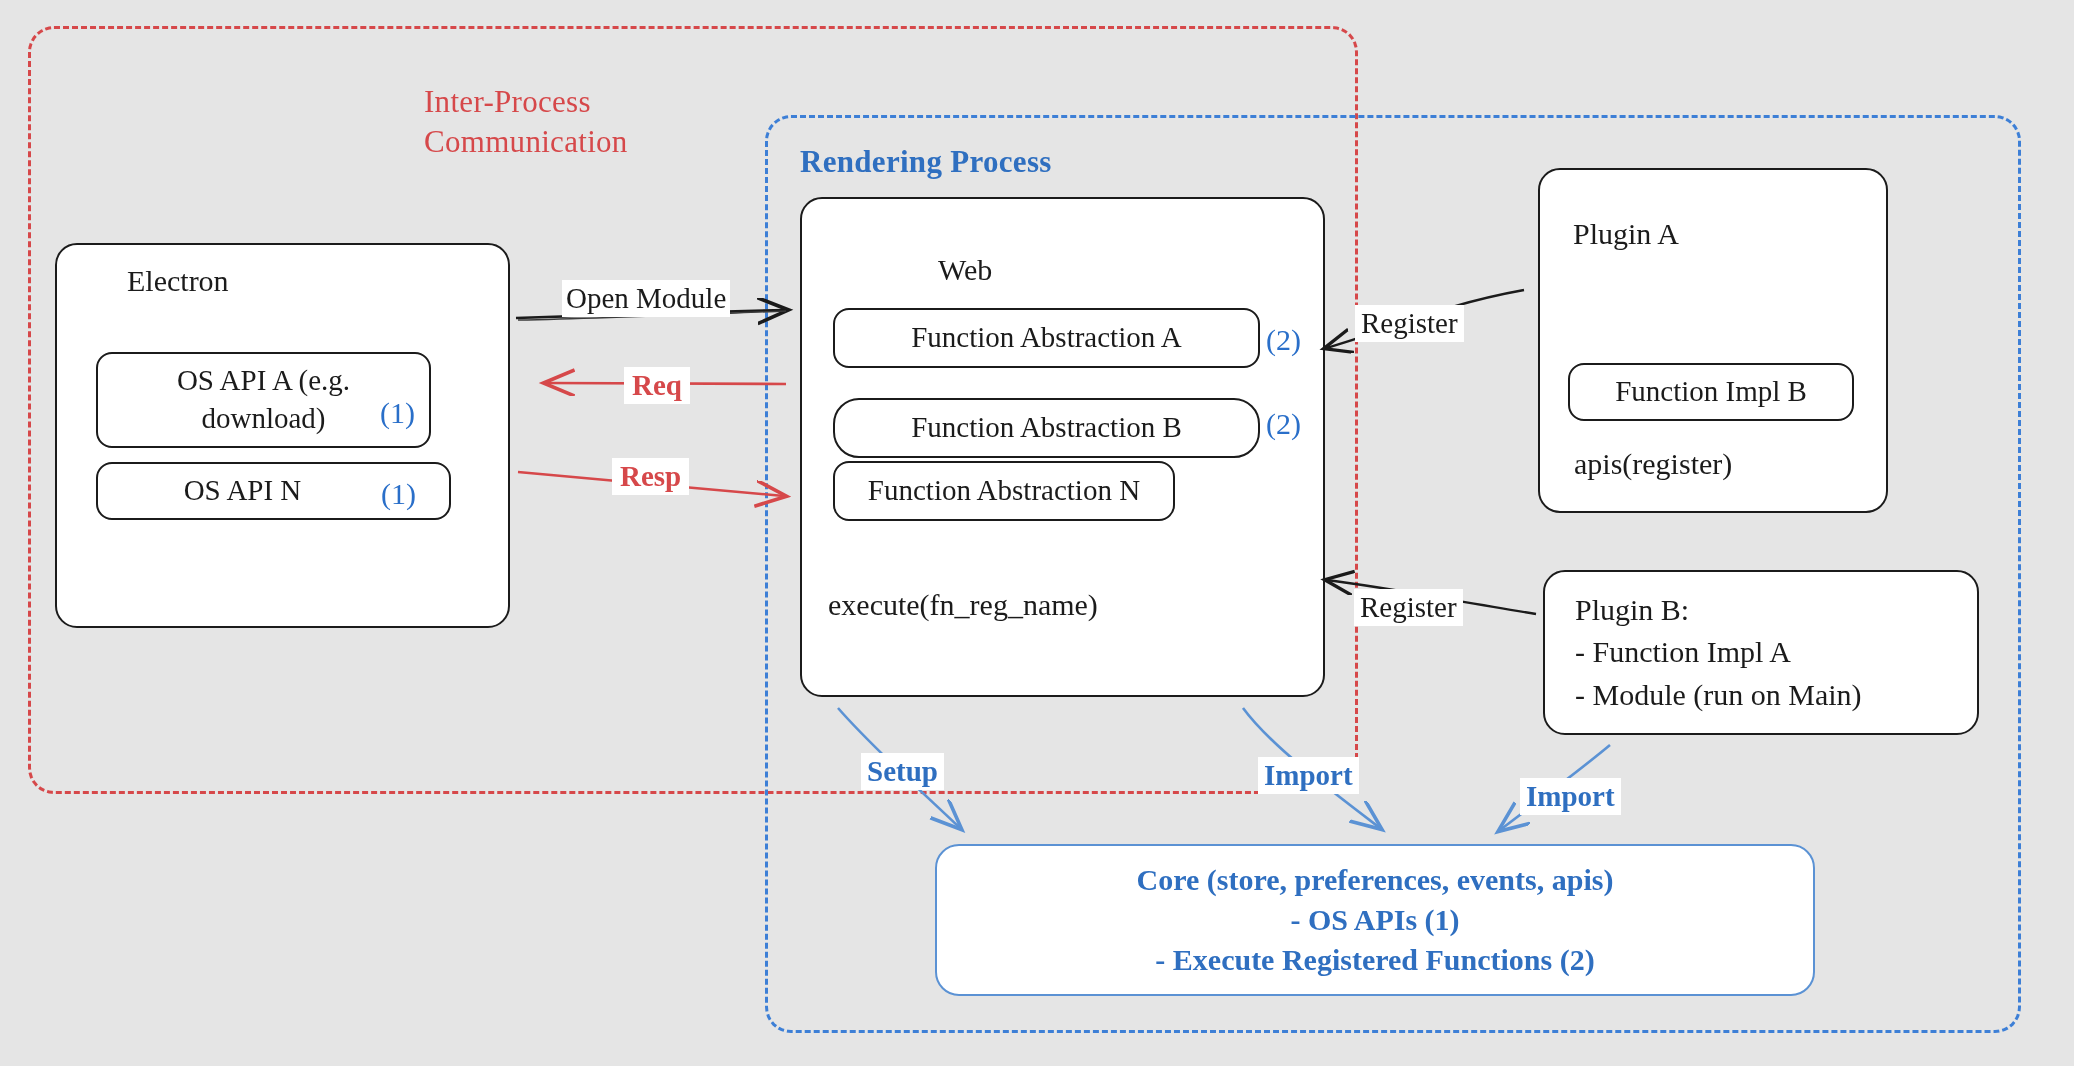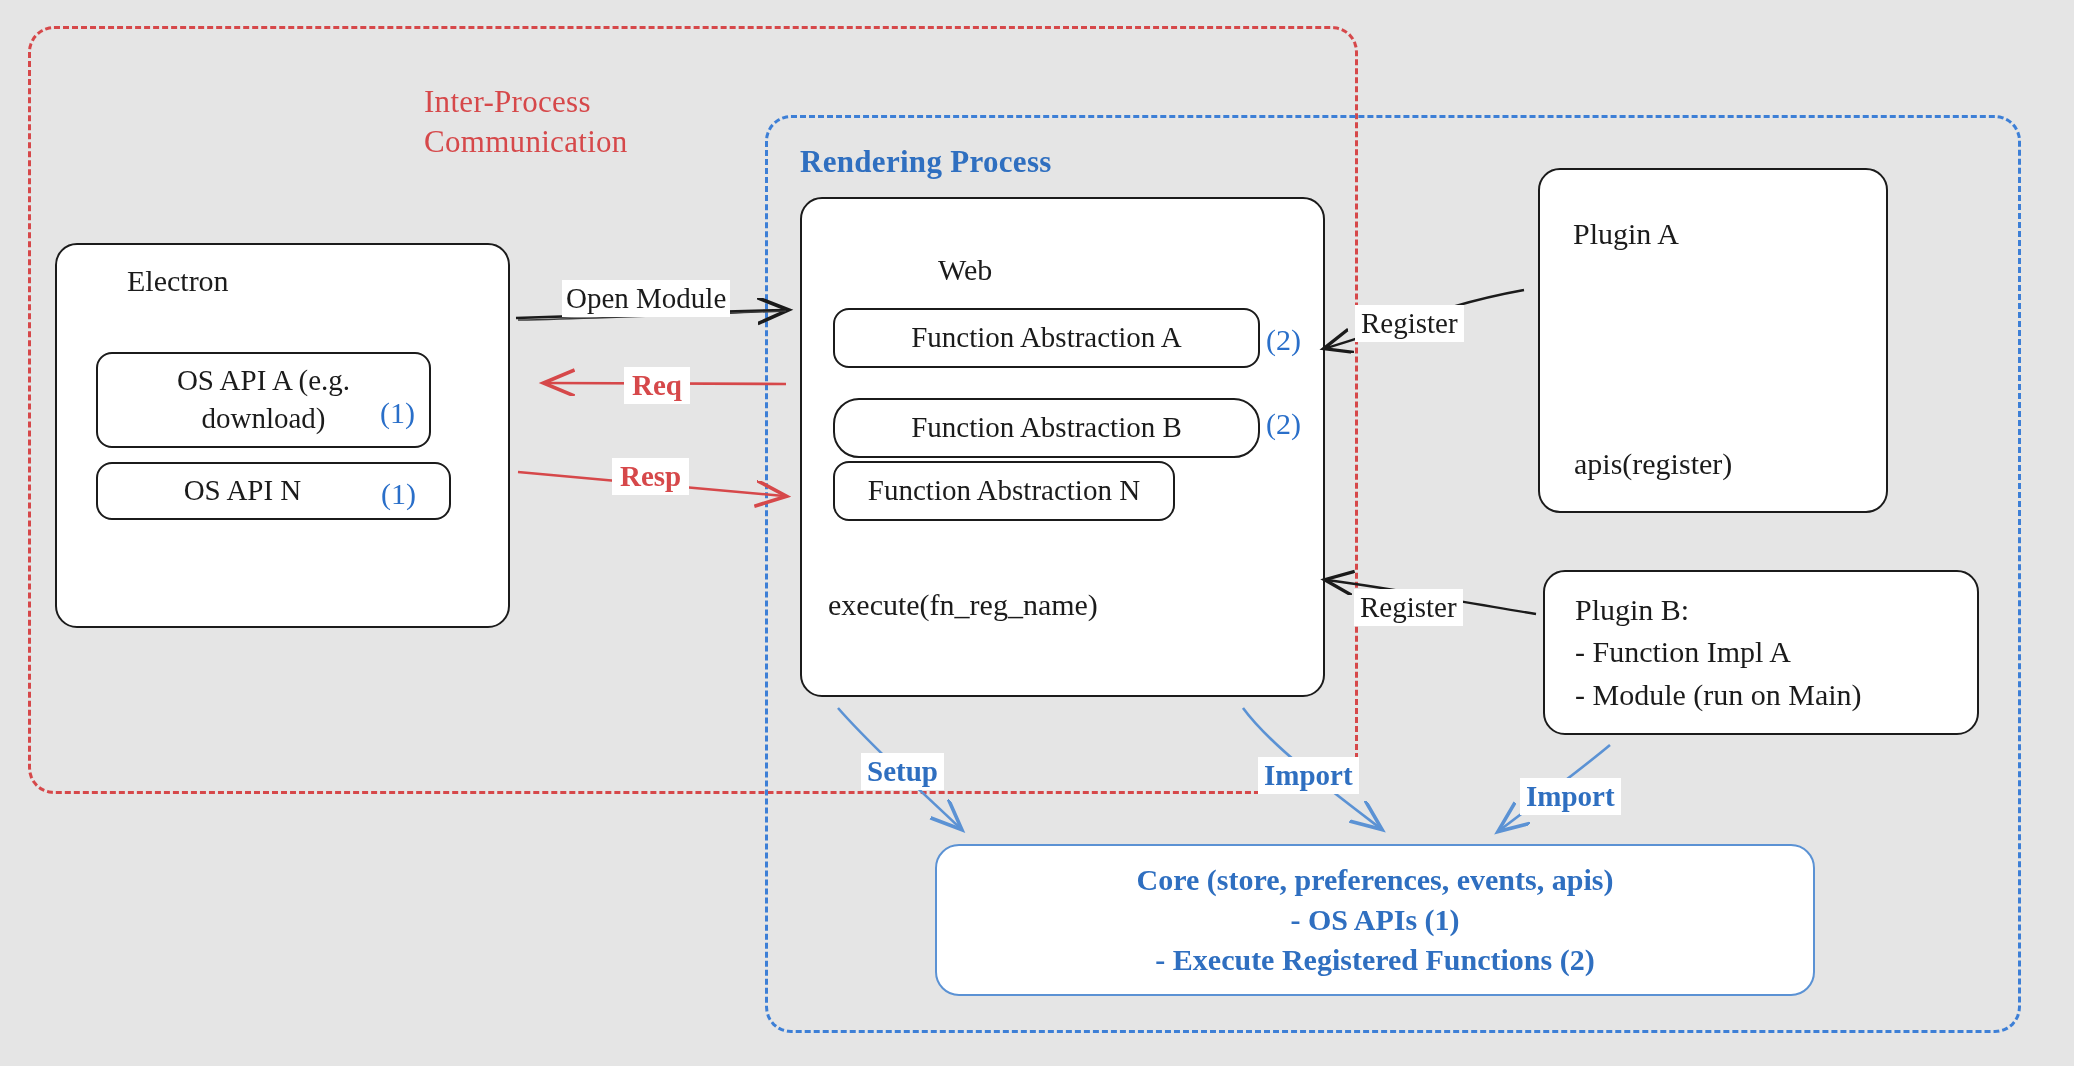--- a/index.html
+++ b/index.html
@@ -160,20 +160,23 @@
     <span class="txt" style="position:static; font-size:29px;">Function Abstraction N</span>
   </div>
 
   <div class="txt" style="left:828px; top:585px;">execute(fn_reg_name)</div>
 
   <div class="box" style="left:1538px; top:168px; width:350px; height:345px;">
   </div>
   <div class="box-title" style="left:1573px; top:217px;">Plugin A</div>
 
 
+  <div class="box-inner" style="left:1568px; top:363px; width:286px; height:58px;">
+    <span class="txt" style="position:static; font-size:29px;">Function Impl B</span>
+  </div>
 
   <div class="txt" style="left:1574px; top:444px;">apis(register)</div>
 
   <div class="box" style="left:1543px; top:570px; width:436px; height:165px; display:flex; flex-direction:column; justify-content:center; padding-left:30px;">
     <div class="plugin-line">Plugin B:</div>
     <div class="plugin-line">- Function Impl A</div>
     <div class="plugin-line">- Module (run on Main)</div>
   </div>
 
   <div class="core-box" style="left:935px; top:833px; width:880px; height:152px;">

